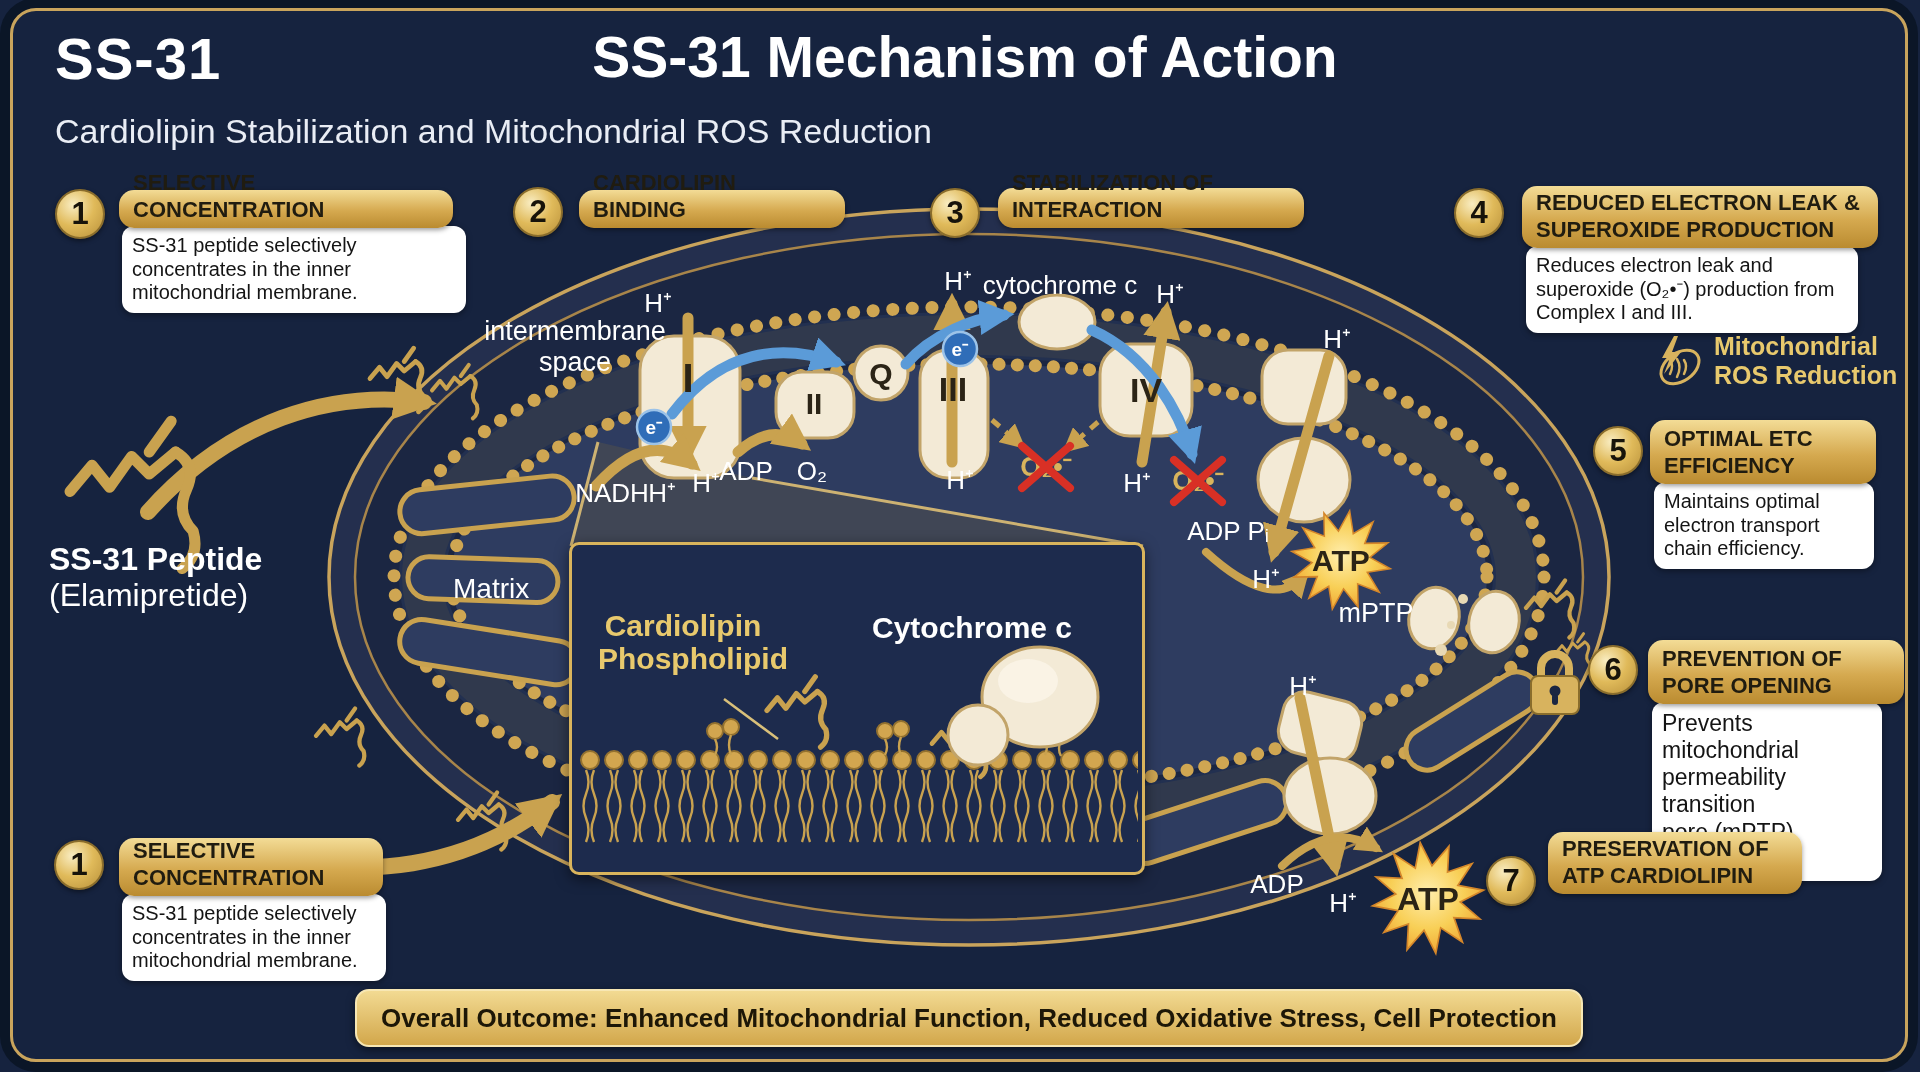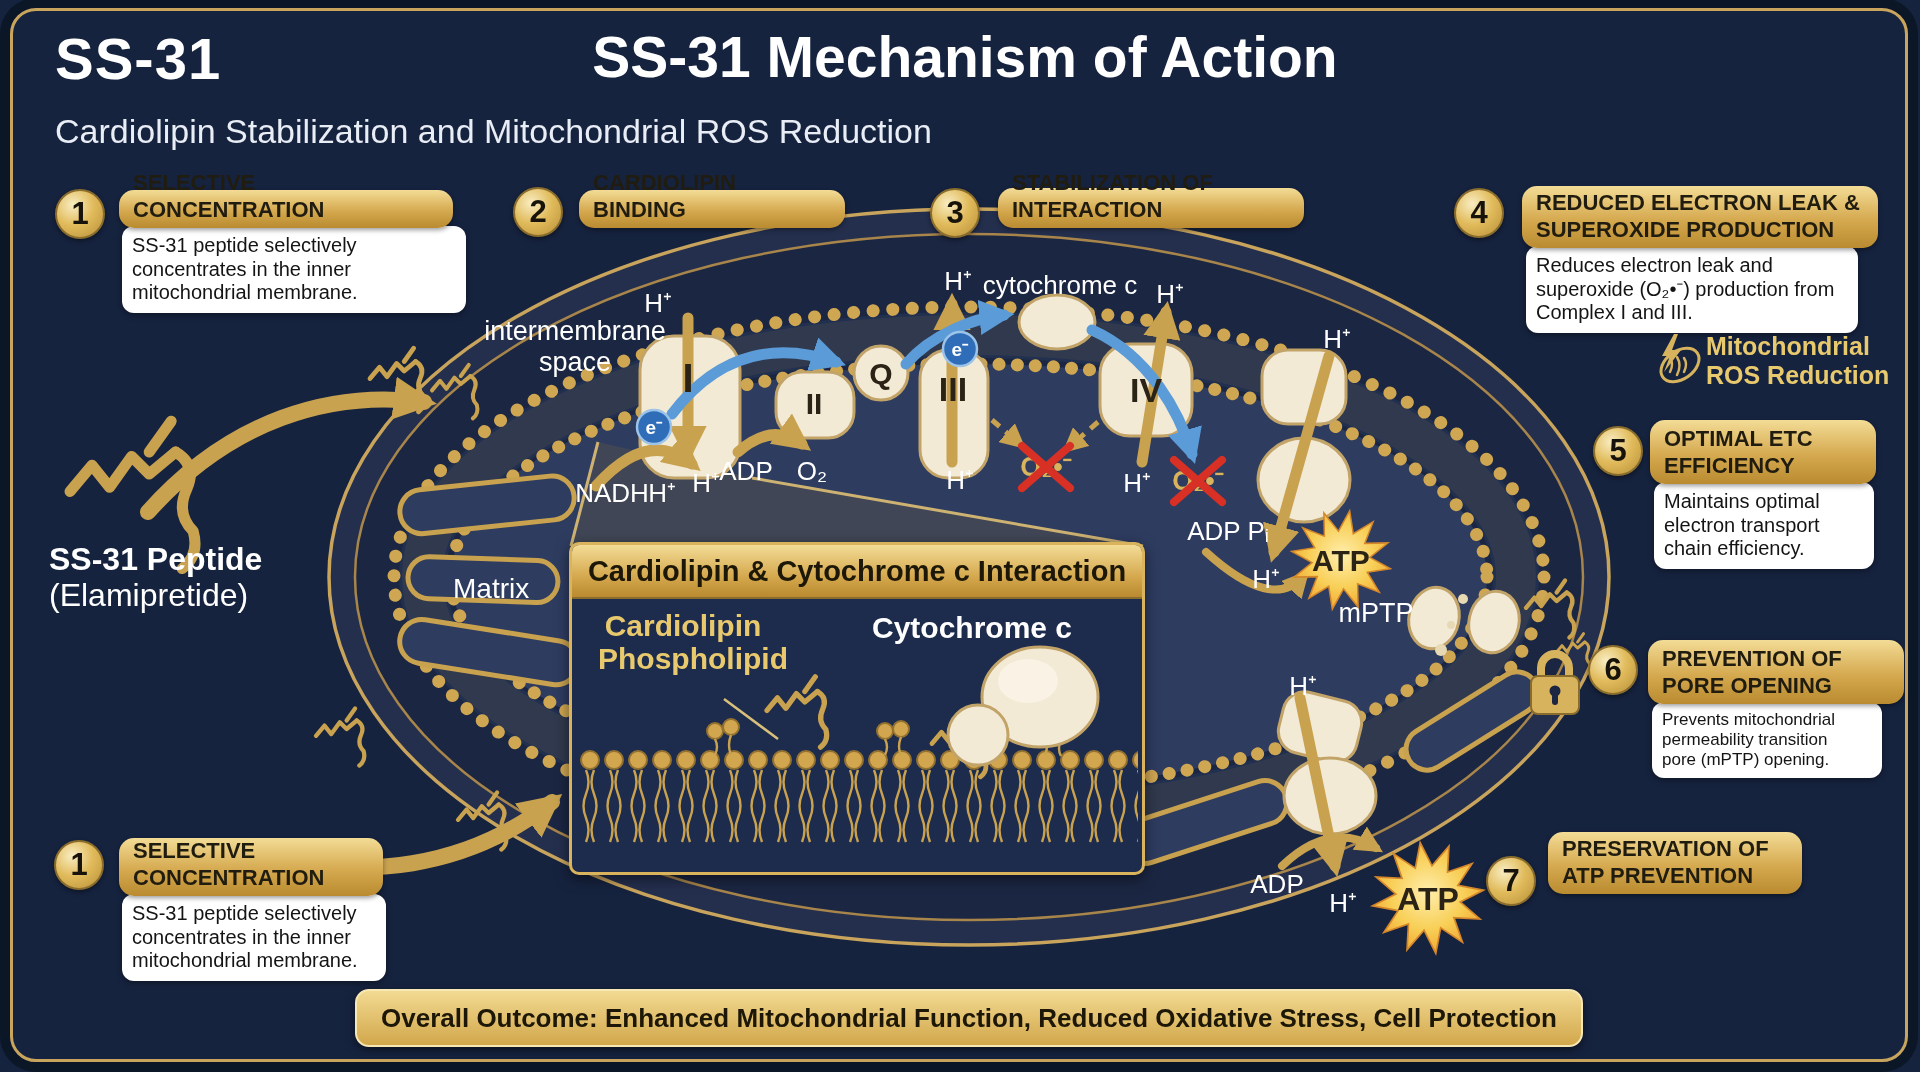--- a/index.html
+++ b/index.html
@@ -21,21 +21,21 @@
     display:flex; align-items:center; justify-content:center; z-index:12;
     box-shadow:0 2px 5px rgba(0,0,0,.45); }
   .pill { position:absolute; background:linear-gradient(180deg,#f3dc96,#d5a94f 55%,#ba8b30);
     border-radius:15px; color:#201c10; font-weight:700; font-size:22px; line-height:1.22;
     display:flex; flex-direction:column; justify-content:flex-end; padding:4px 14px;
     z-index:11; box-shadow:0 2px 5px rgba(0,0,0,.4); }
   .card { position:absolute; background:#ffffff; border-radius:12px; color:#141414;
     font-size:20px; line-height:1.18; padding:8px 10px; z-index:10;
     box-shadow:0 2px 6px rgba(0,0,0,.4); }
   .goldtext { color:#e8c96d; font-weight:700; }
-  #ros-badge { display:flex; align-items:flex-start; }
+  #ros-badge { display:flex; align-items:flex-end; gap:8px; }
   #ros-badge .lines { font-size:25px; line-height:1.15; }
   #inset { position:absolute; left:569px; top:542px; width:576px; height:333px;
     background:#1d2b4d; border:3px solid #d9b45c; border-radius:10px; z-index:9;
     overflow:hidden; box-shadow:0 4px 14px rgba(0,0,0,.5); }
   #inset-header { height:54px; background:linear-gradient(180deg,#f3dc96,#d5a94f 60%,#b98a30);
     display:flex; align-items:center; justify-content:center;
     font-size:29px; font-weight:700; color:#1d1707; border-bottom:2px solid #8a6d2c; }
   .inset-label { position:absolute; z-index:5; font-size:30px; font-weight:700; line-height:1.1; }
   #outcome-bar { position:absolute; left:355px; top:989px; width:1228px; height:58px;
     background:linear-gradient(180deg,#f2da92,#d2a74b); border-radius:14px;
@@ -293,45 +293,44 @@
   <div>Maintains optimal</div>
       <div>electron transport</div>
       <div>chain efficiency.</div>
 </div>
 
 <div class="numcircle" style="left:1588px; top:645px;">6</div>
 <div class="pill" style="left:1648px; top:640px; width:256px; height:64px;">
   <span>PREVENTION OF</span>
       <span>PORE OPENING</span>
     </div>
-<div class="card" style="left:1652px; top:702px; width:230px; font-size:17px;">
+<div class="card" style="left:1652px; top:702px; width:230px; font-size:23px;">
   <div>Prevents mitochondrial</div>
       <div>permeability transition</div>
       <div>pore (mPTP) opening.</div>
 </div>
 
 <div class="numcircle" style="left:1486px; top:856px;">7</div>
 <div class="pill" style="left:1548px; top:832px; width:254px; height:62px;">
   <span>PRESERVATION OF</span>
-      <span>ATP PREVENTION</span>
+      <span>ATP CARDIOLIPIN</span>
     </div>
 
 <div class="numcircle" style="left:54px; top:840px;">1</div>
 <div class="pill" style="left:119px; top:838px; width:264px; height:58px;">
   <span>SELECTIVE</span>
       <span>CONCENTRATION</span>
     </div>
 <div class="card" style="left:122px; top:894px; width:264px;">
   <div>SS-31 peptide selectively</div>
       <div>concentrates in the inner</div>
       <div>mitochondrial membrane.</div>
 </div>
 
 <div id="inset">
-  <div id="inset-header">Cardiolipin &amp; Cytochrome c Interaction</div>
   <div class="inset-label goldtext" style="left:26px; top:64px; text-align:center; width:170px;">
     <div>Cardiolipin</div>
         <div>Phospholipid</div>
   </div>
   <div class="inset-label" style="left:300px; top:66px; color:#ffffff;">Cytochrome c</div>
   <svg width="570" height="277" viewBox="0 0 570 277" style="position:absolute; left:0; top:54px;">
     <line x1="152" y1="100" x2="206" y2="140" stroke="#d9c07a" stroke-width="2.5"></line>
     <rect x="6" y="150" width="560" height="126" fill="url(#lipidrow)"></rect>
     <g fill="#d2a64f" stroke="#93712f" stroke-width="2">
       <circle cx="143" cy="132" r="8"></circle>

